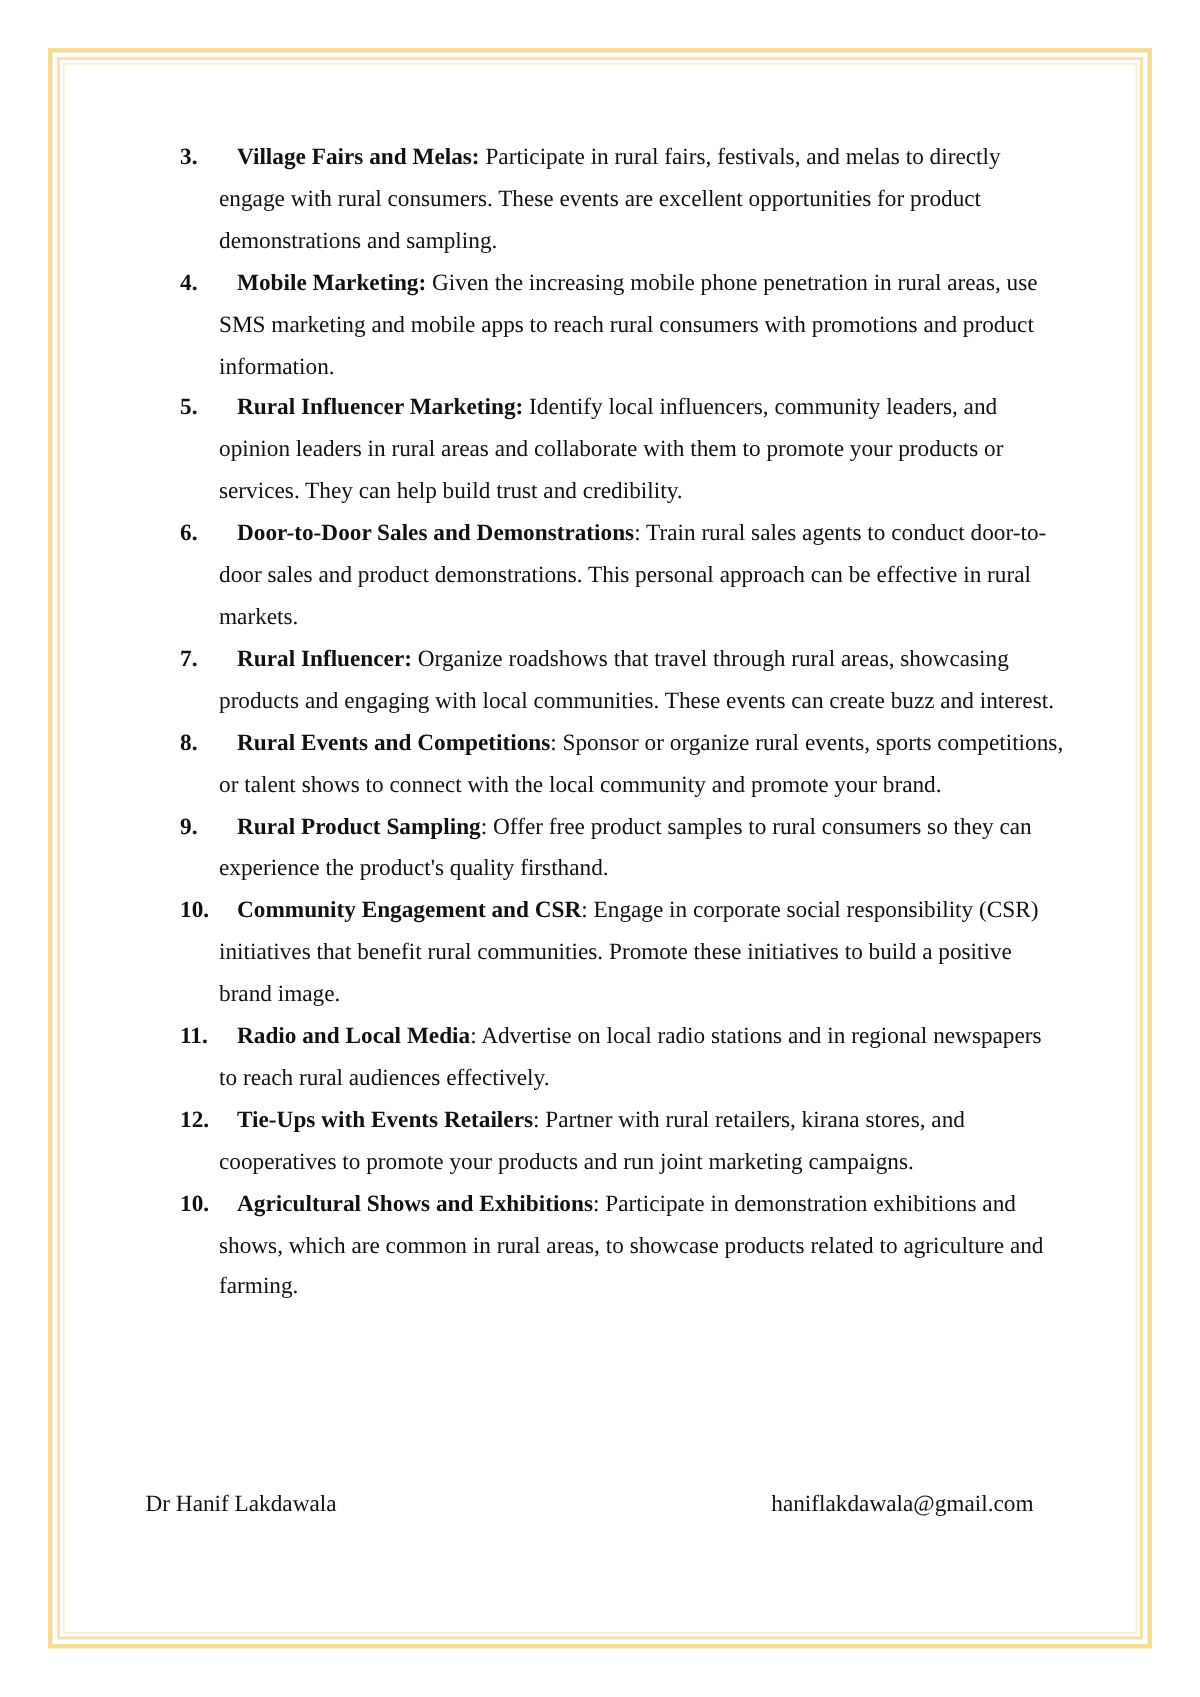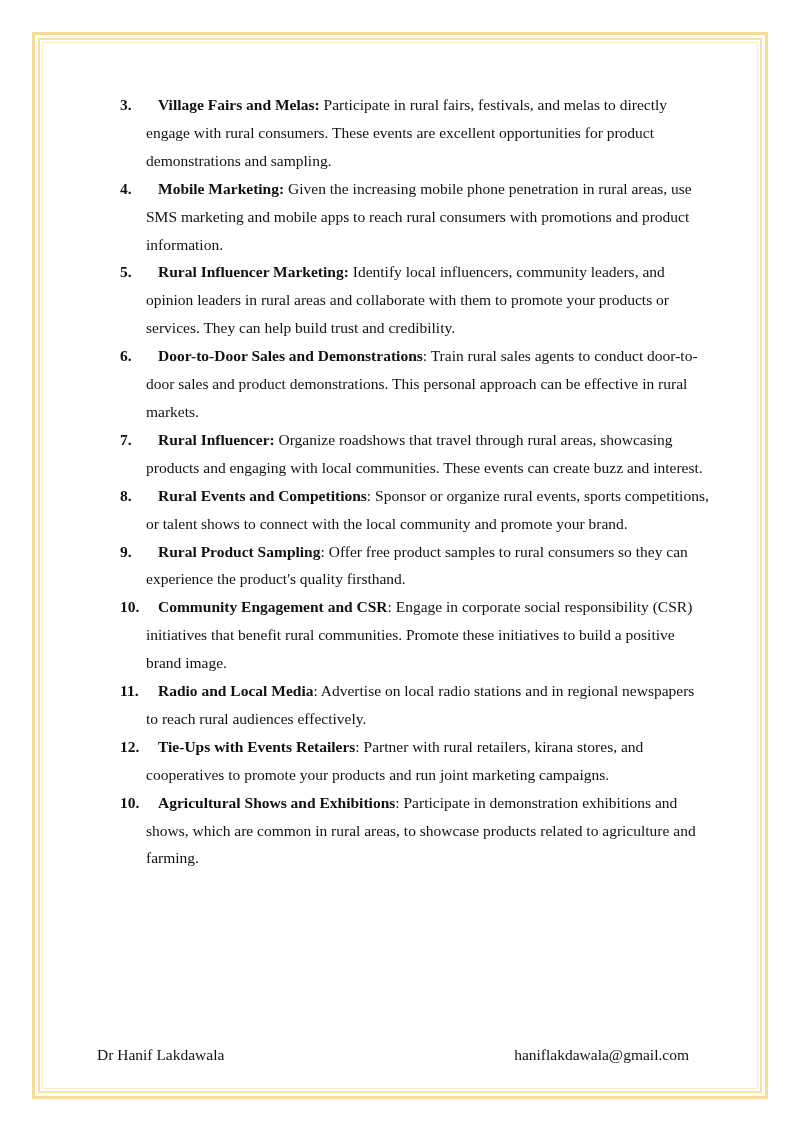--- a/index.html
+++ b/index.html
@@ -18,21 +18,21 @@
   }
   .content {
     position: absolute; left: 120px; top: 91px; width: 590px;
     font-family: "Liberation Serif", serif; font-size: 15.5px; color: #111;
     line-height: 27.9px;
   }
   .item { position: relative; padding-left: 26px; }
   .num { position: absolute; left: 0; top: 0; font-weight: bold; }
   .head { font-weight: bold; margin-left: 12px; }
   .footer {
-    position: absolute; top: 1046px; left: 97px; right: 111px;
+    position: absolute; top: 994px; left: 97px; right: 111px;
     font-family: "Liberation Serif", serif; font-size: 15.5px; color: #111;
     display: flex; justify-content: space-between;
   }
 </style>
 </head>
 <body>
 
 <div class="frame-outer"></div>
 <div class="frame-mid"></div>
 <div class="frame-inner"></div>

